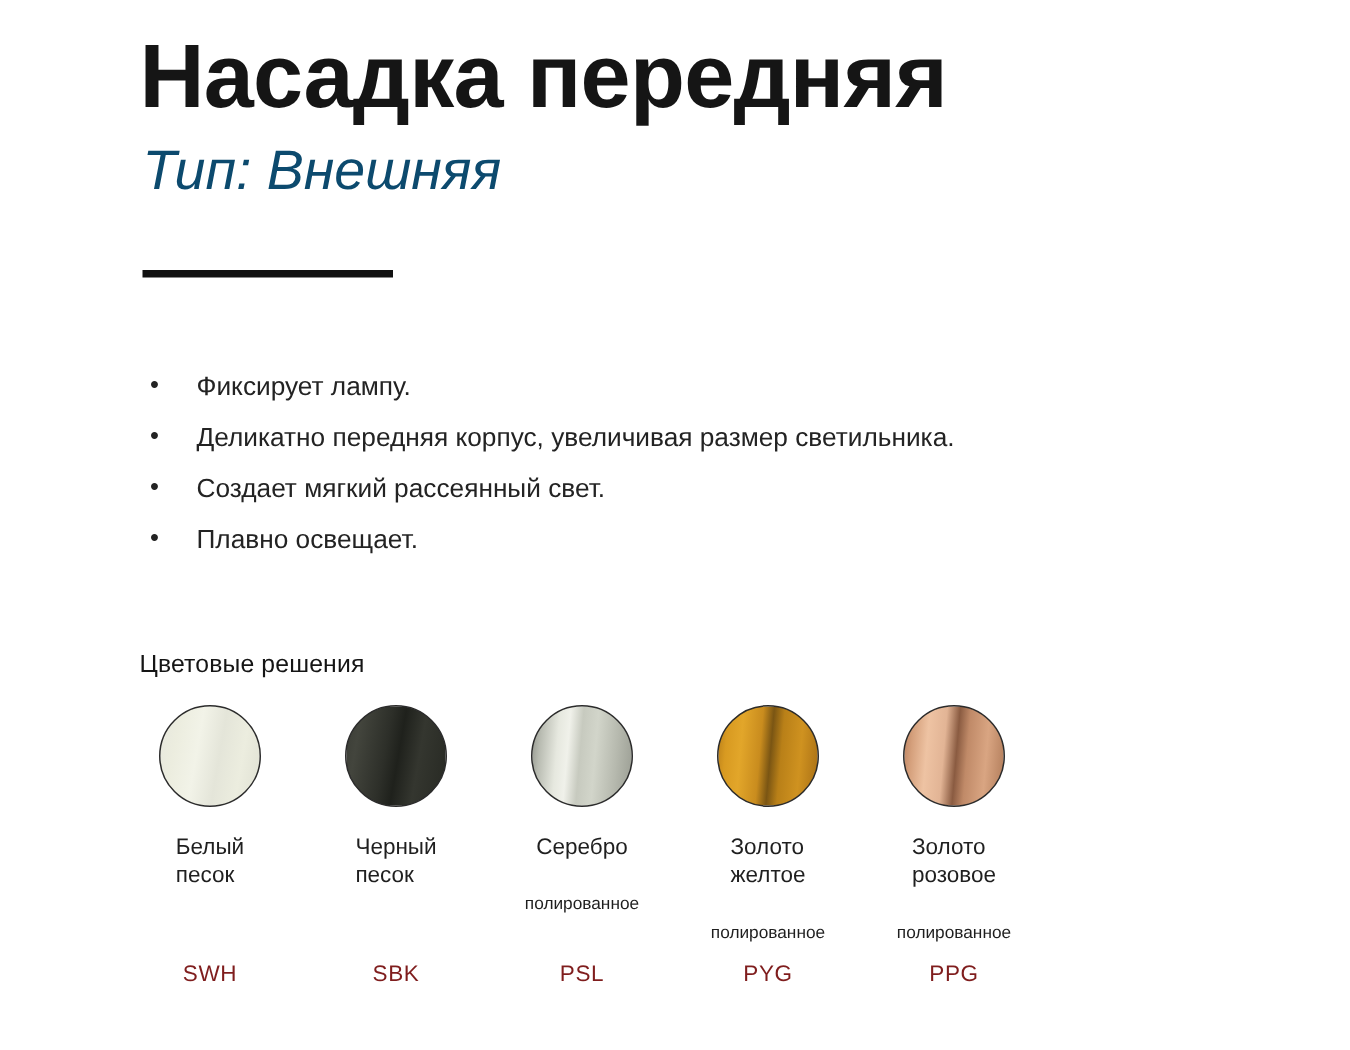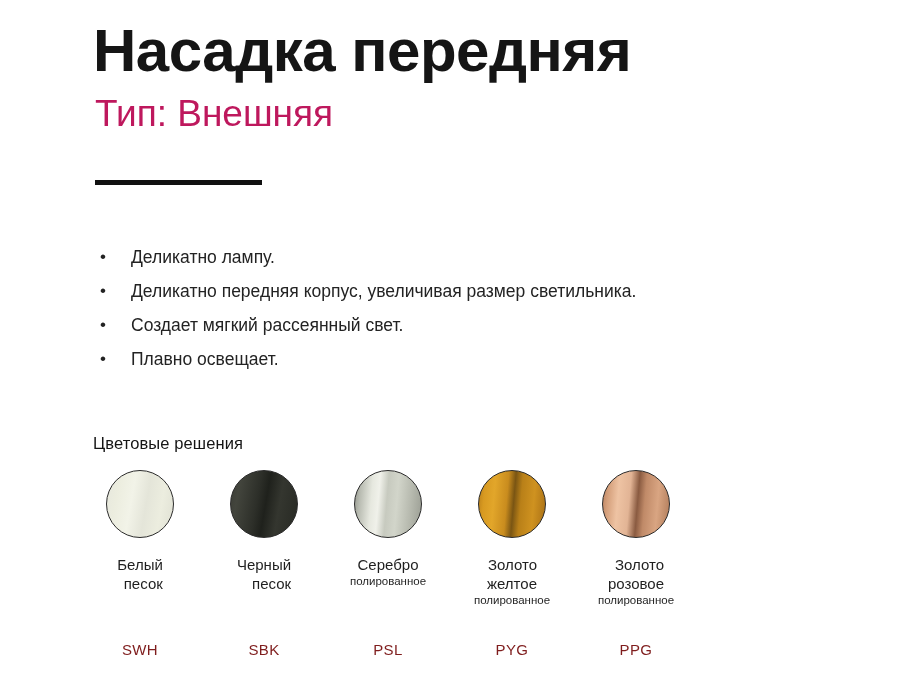--- a/index.html
+++ b/index.html
@@ -35,23 +35,24 @@
     font-weight: 700;
     letter-spacing: -0.5px;
     color: #151515;
     margin: 0;
     white-space: nowrap;
   }
   .subtitle {
     font-size: 37px;
     line-height: 48px;
     font-weight: 400;
-    color: #be185d;
+    color: #0c4a6e;
     margin: 4px 0 0 2px;
     white-space: nowrap;
+    font-style: italic;
   }
   .rule {
     position: absolute;
     left: 95px;
     top: 180px;
     width: 167px;
     height: 5px;
     background: #111111;
   }
 
@@ -113,29 +114,30 @@
     width: 68px;
     height: 68px;
     border-radius: 50%;
     border: 1.5px solid #2b2b2b;
     box-sizing: border-box;
   }
   .swatch-name {
     margin-top: 17px;
     font-size: 15px;
     line-height: 19px;
-    text-align: right;
+    text-align: left;
     color: #1f1f1f;
     white-space: pre-line;
   }
   .swatch-sub {
     font-size: 11.5px;
     line-height: 15px;
     text-align: center;
     color: #1f1f1f;
+    margin-top: 22px;
   }
   .swatch-code {
     position: absolute;
     top: 170px;
     font-size: 15px;
     line-height: 19px;
     text-align: center;
     color: #7f1d1d;
     letter-spacing: 0.4px;
   }
@@ -182,21 +184,21 @@
 <div class="page">
 
   <div class="header">
     <h1 class="title">Насадка передняя</h1>
     <div class="subtitle">Тип: Внешняя</div>
   </div>
 
   <div class="rule"></div>
 
   <ul class="features" id="features-list">
-      <li><span class="bullet">•</span><span>Деликатно лампу.</span></li>
+      <li><span class="bullet">•</span><span>Фиксирует лампу.</span></li>
       <li><span class="bullet">•</span><span>Деликатно передняя корпус, увеличивая размер светильника.</span></li>
       <li><span class="bullet">•</span><span>Создает мягкий рассеянный свет.</span></li>
       <li><span class="bullet">•</span><span>Плавно освещает.</span></li>
     </ul>
 
   <div class="colors-heading">Цветовые решения</div>
 
   <div class="swatch-row" id="swatch-row">
       <div class="swatch">
         <div class="disc disc-SWH"></div>

